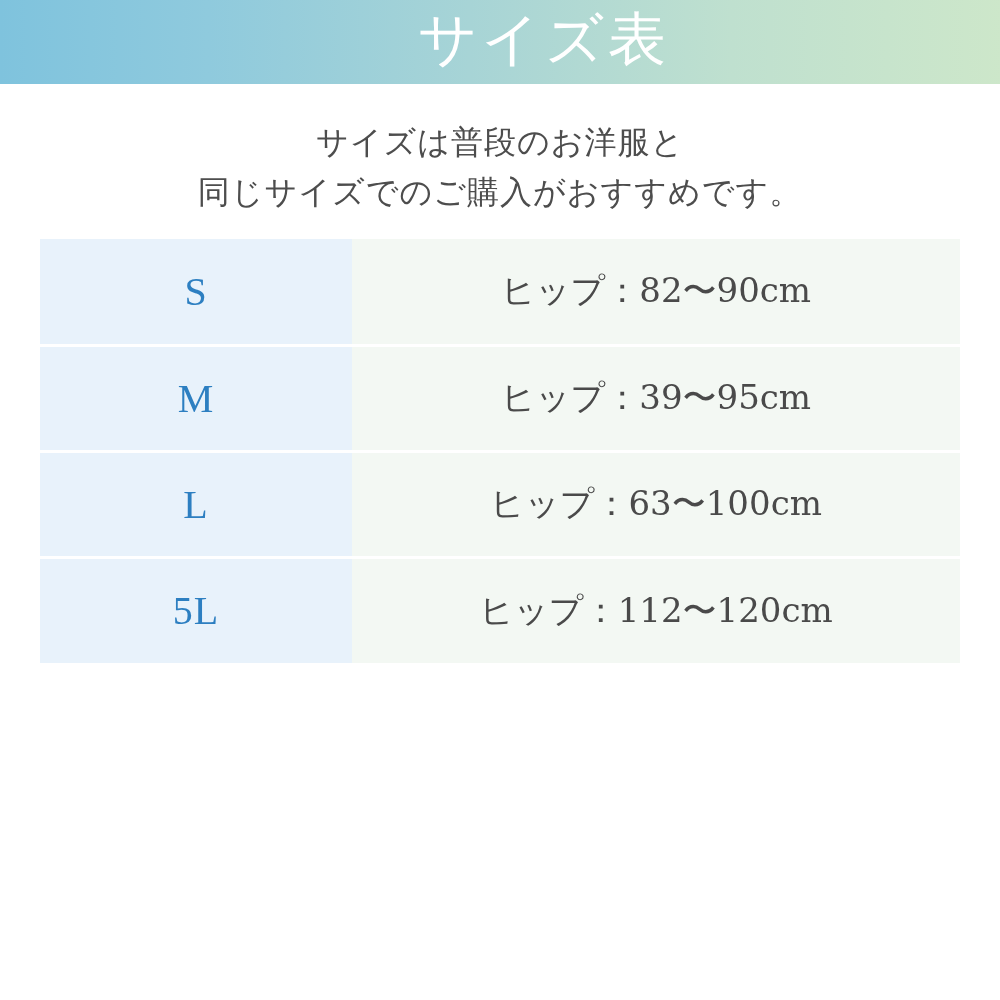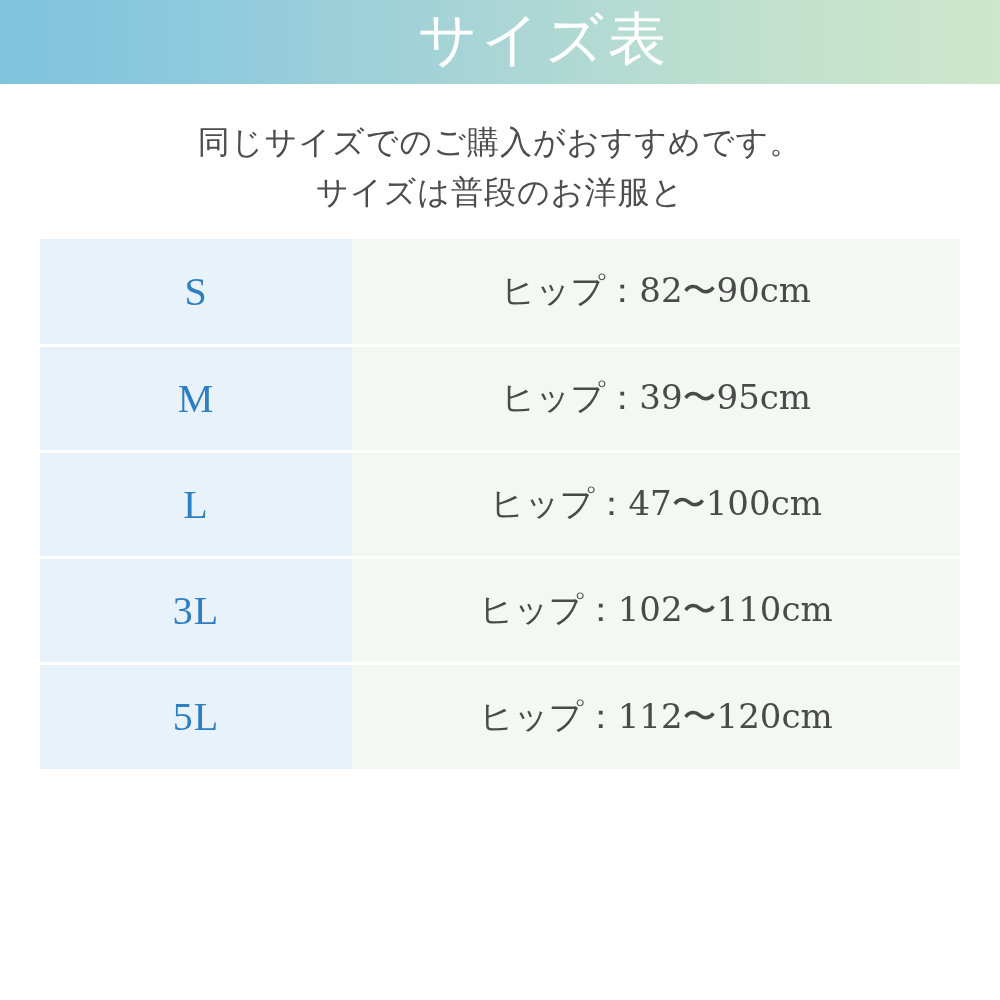--- a/index.html
+++ b/index.html
@@ -91,41 +91,37 @@
 </head>
 <body>
 
 <div class="page">
 
   <div class="header-banner">
     <div class="header-title">サイズ表</div>
   </div>
 
   <div class="subtitle">
+    <span class="subtitle-line">サイズは普段のお洋服と</span>
     <span class="subtitle-line">同じサイズでのご購入がおすすめです。</span>
-    <span class="subtitle-line">サイズは普段のお洋服と</span>
   </div>
 
   <table class="size-table">
     <tbody>
       <tr>
         <td class="cell-size">S</td>
         <td class="cell-value">ヒップ：82〜90cm</td>
       </tr>
       <tr>
         <td class="cell-size">M</td>
         <td class="cell-value">ヒップ：39〜95cm</td>
       </tr>
       <tr>
         <td class="cell-size">L</td>
-        <td class="cell-value">ヒップ：47〜100cm</td>
-      </tr>
-      <tr>
-        <td class="cell-size">3L</td>
-        <td class="cell-value">ヒップ：102〜110cm</td>
+        <td class="cell-value">ヒップ：63〜100cm</td>
       </tr>
       <tr>
         <td class="cell-size">5L</td>
         <td class="cell-value">ヒップ：112〜120cm</td>
       </tr>
     </tbody>
   </table>
 
 </div>
 

